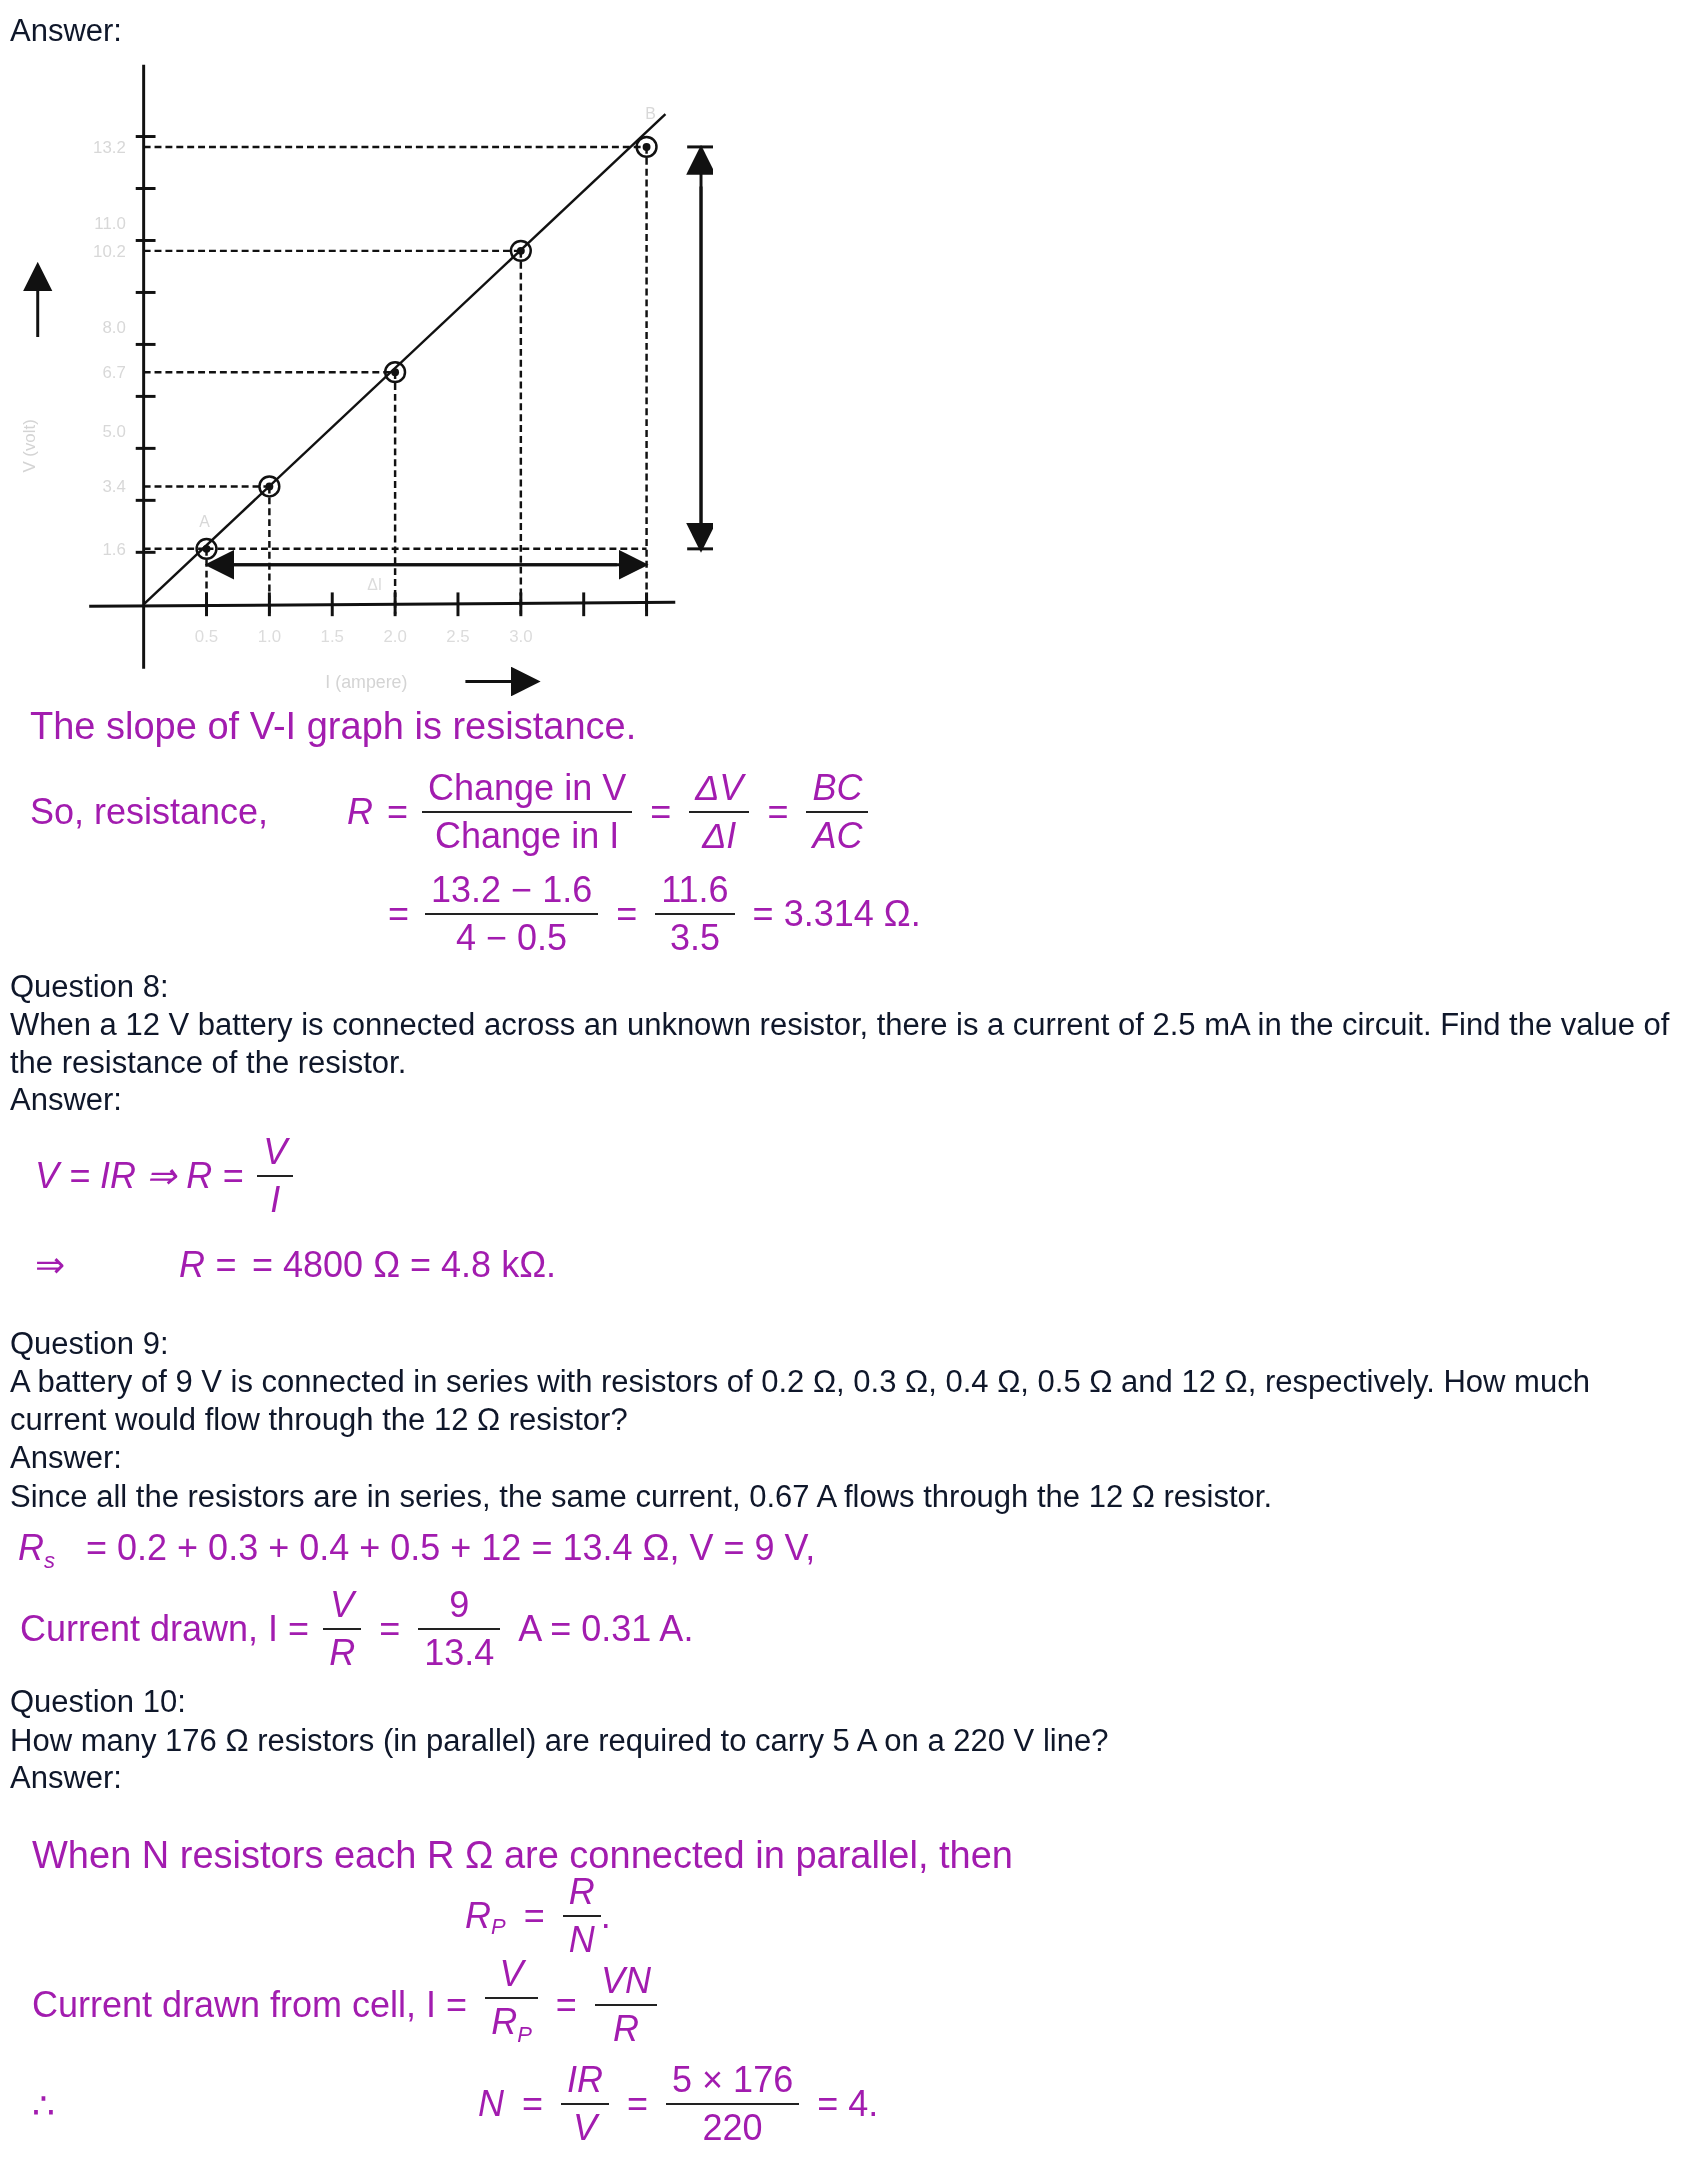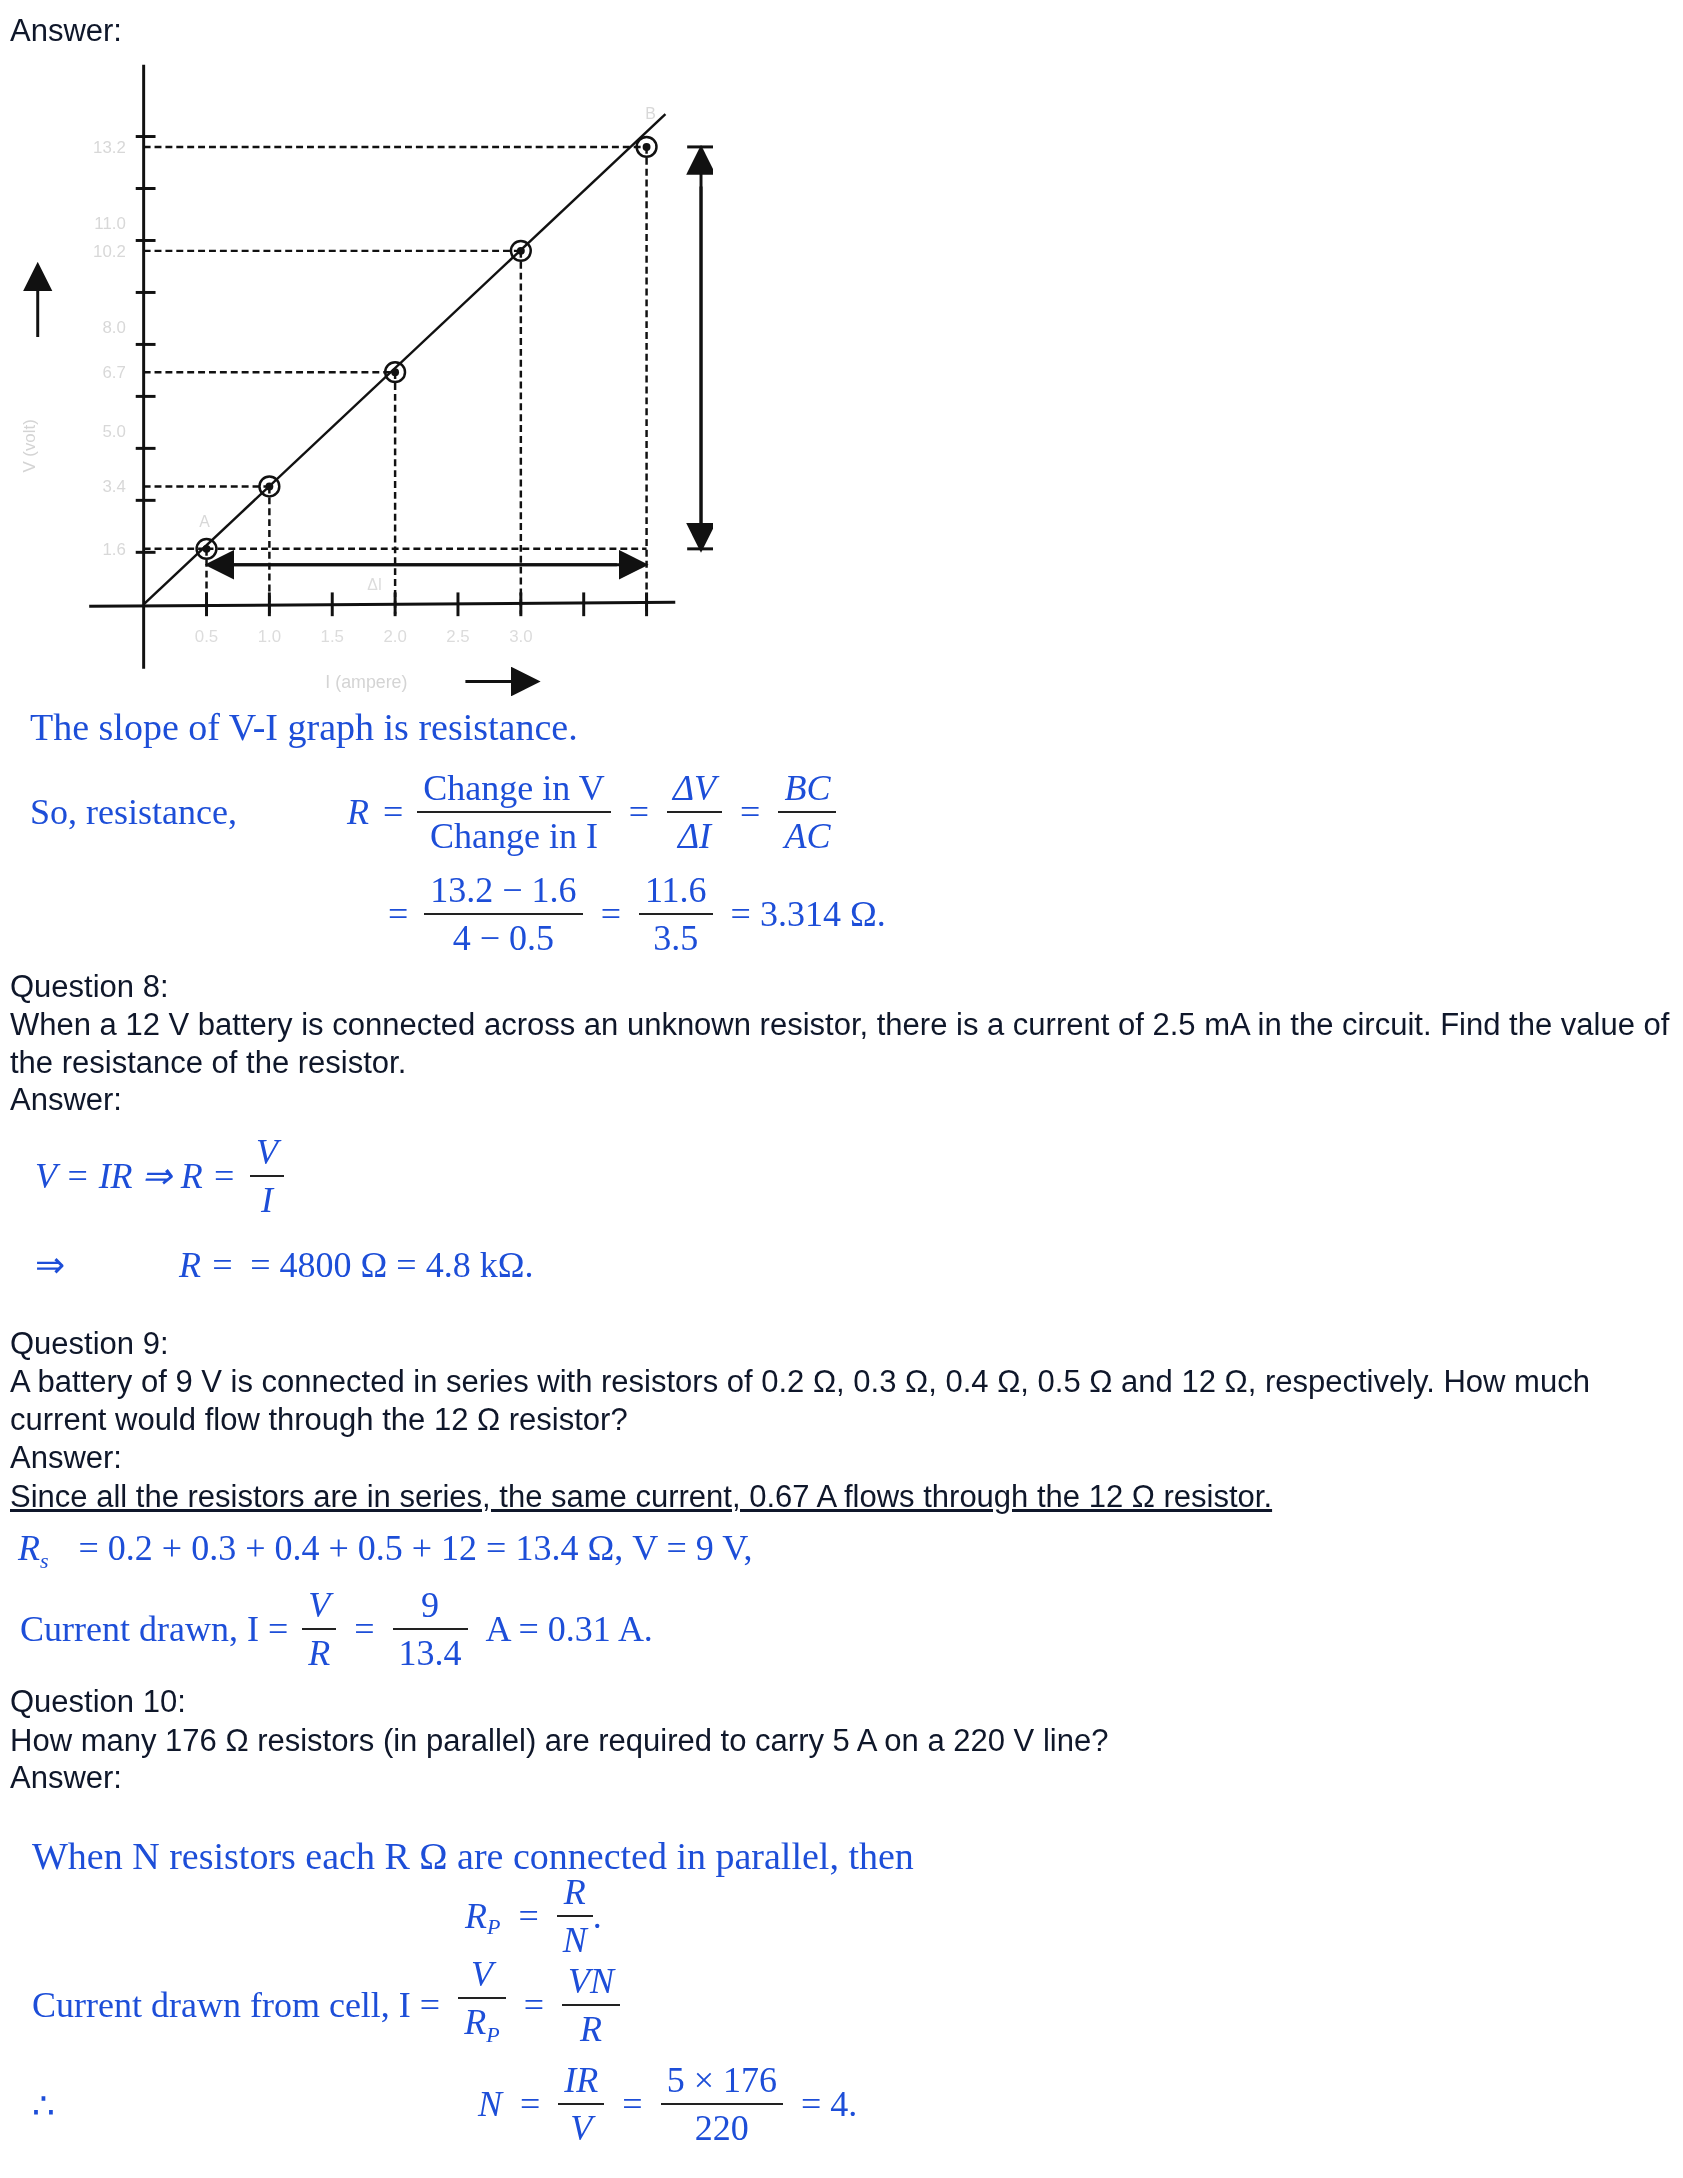--- a/index.html
+++ b/index.html
@@ -1,18 +1,18 @@
 <!DOCTYPE html>
 <html><head>
 <meta charset="utf-8">
 <style>
   html, body { margin:0; padding:0; background:#ffffff; }
   body { width:1683px; height:2178px; position:relative; overflow:hidden; color:#1a1a1a; }
   .sans { font-family: "Liberation Sans", sans-serif; font-size:31px; line-height:38px; color:#0f172a; }
-  .serif { font-family: Liberation Serif, serif; font-size:36px; color:#1d4ed8; }
+  .serif { font-family: Liberation Sans, sans-serif; font-size:36px; color:#a21caf; }
   .abs { position:absolute; white-space:nowrap; }
   .it { font-style:italic; }
   .frac { display:inline-flex; flex-direction:column; align-items:center; vertical-align:middle; }
   .frac .num, .frac .den { padding:0 6px; line-height:46px; }
   .frac .bar { height:2px; background:#222; align-self:stretch; }
   sub.s { font-size:22px; }
   sup.s { font-size:20px; }
   svg text { font-family: "Liberation Sans", sans-serif; }
 </style>
 </head>
@@ -157,21 +157,21 @@
 
 <div class="abs serif" style="left:35px; top:1210px; height:109px; display:flex; align-items:center;">
   <span style="width:144px; display:inline-block;">⇒</span>
   <span class="it">R =</span>
   <span style="margin-left:16px;">= 4800 Ω = 4.8 kΩ.</span>
 </div>
 
 <div class="abs sans" style="left:10px; top:1325px;text-align:right;">Question 9:</div>
 <div class="abs sans" style="left:10px; top:1363px; width:1643px; white-space:normal;">A battery of 9 V is connected in series with resistors of 0.2 Ω, 0.3 Ω, 0.4 Ω, 0.5 Ω and 12 Ω, respectively. How much current would flow through the 12 Ω resistor?</div>
 <div class="abs sans" style="left:10px; top:1439px;">Answer:</div>
-<div class="abs sans" style="left:10px; top:1478px;text-decoration:underline;">Since all the resistors are in series, the same current, 0.67 A flows through the 12 Ω resistor.</div>
+<div class="abs sans" style="left:10px; top:1478px;">Since all the resistors are in series, the same current, 0.67 A flows through the 12 Ω resistor.</div>
 
 <div class="abs serif" style="left:18px; top:1527px;">
   <span class="it">R</span><sub class="s it">s</sub>
   <span style="margin-left:21px;">= 0.2 + 0.3 + 0.4 + 0.5 + 12 = 13.4 Ω, V = 9 V,</span>
 </div>
 
 <div class="abs serif" style="left:20px; top:1574px; height:109px; display:flex; align-items:center;">
   <span>Current drawn, I =</span>
   <span class="frac it" style="margin-left:14px;">
     <span class="num">V</span>

